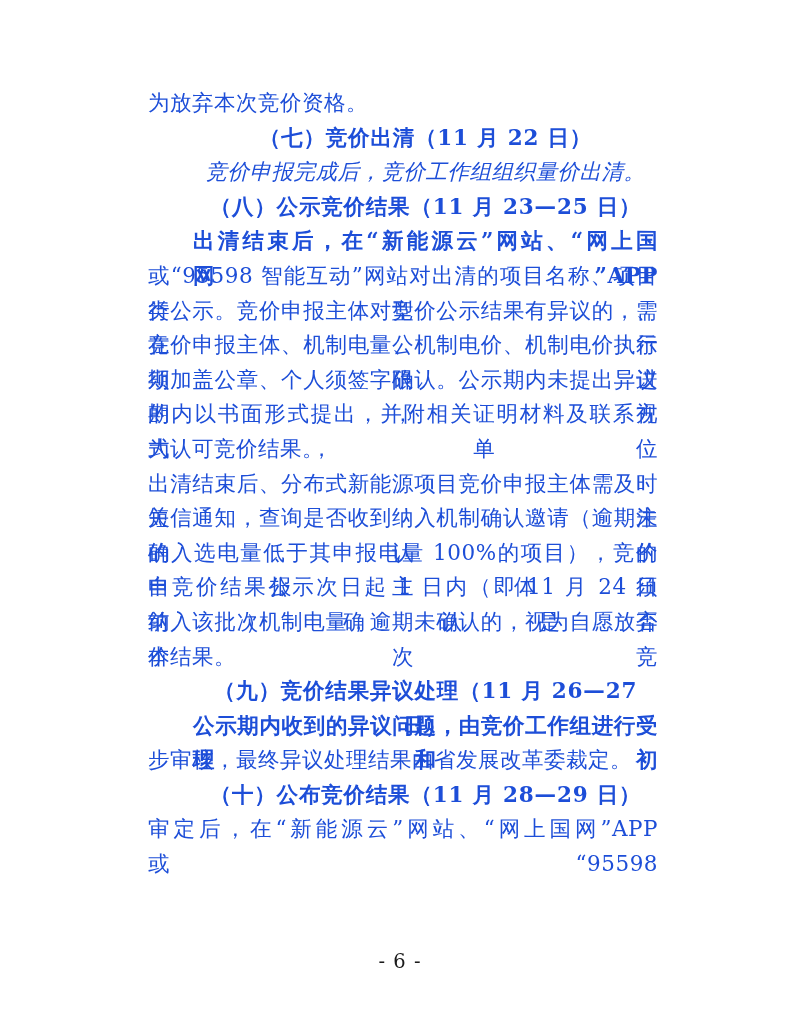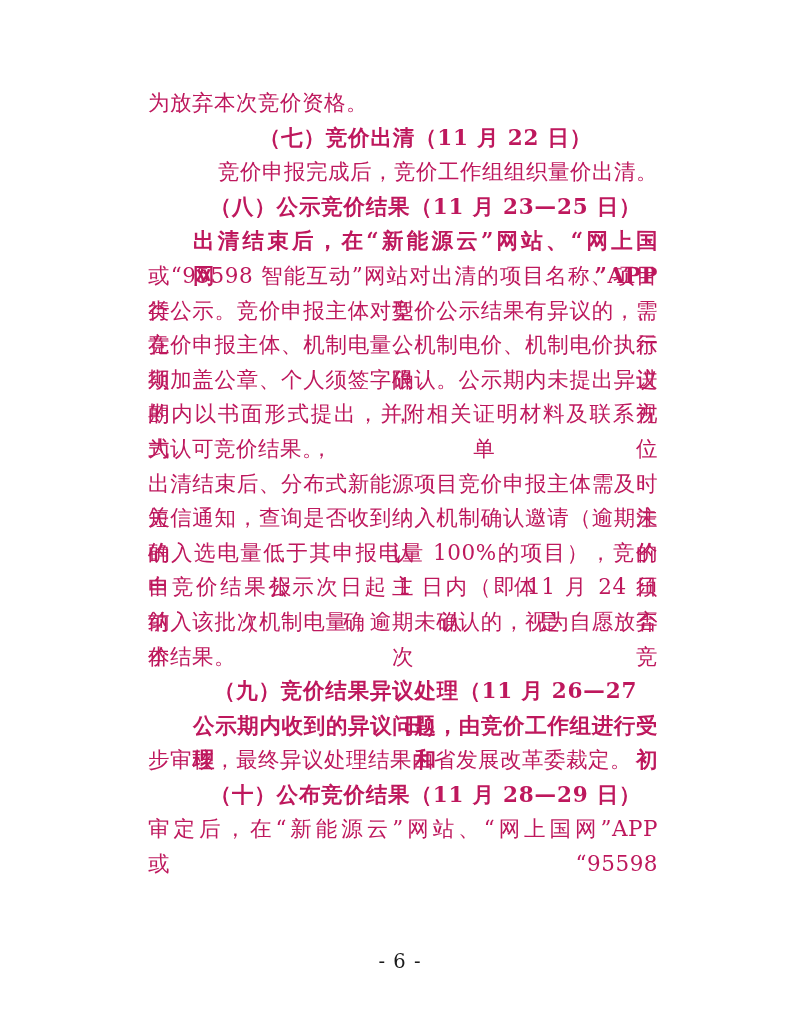--- a/index.html
+++ b/index.html
@@ -15,21 +15,21 @@
     overflow: hidden;
     font-family: "DejaVu Serif", "Liberation Serif", serif;
   }
   .text-block {
     position: absolute;
     left: 148px;
     top: 86px;
     width: 510px;
     font-size: 21.5px;
     line-height: 34.6px;
-    color: #be185d;
+    color: #1d4ed8;
     letter-spacing: 0.5px;
   }
   .line {
     height: 34.6px;
     white-space: pre-wrap;
   }
   
   .line.body {
     text-align: justify;
     text-align-last: justify;
@@ -40,22 +40,23 @@
     text-align-last: justify;
     text-justify: inter-character;
     padding-left: 45px;
     font-weight: bold;
   }
   
   .line.end {
     text-align: left;
   }
   .line.end-indent {
-    text-align: right;
+    text-align: center;
     padding-left: 45px;
+    font-style: italic;
   }
   
   .line.heading {
     font-weight: 700;
     text-align: center;
     padding-left: 45px;
     letter-spacing: 0.8px;
   }
   .footer {
     position: absolute;

